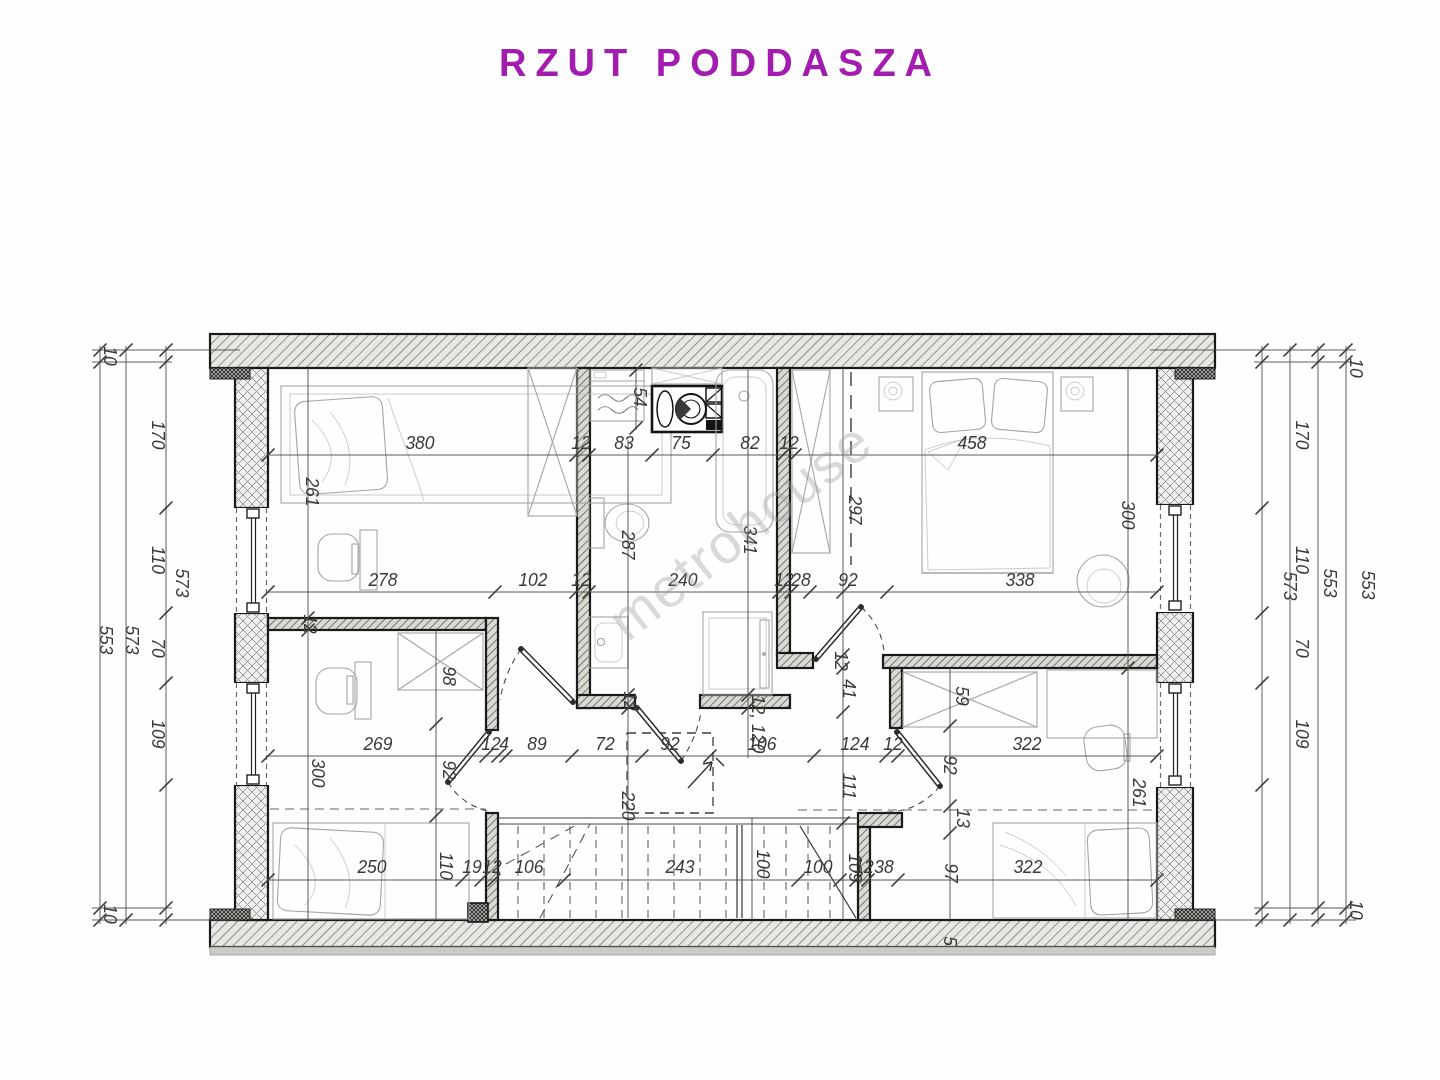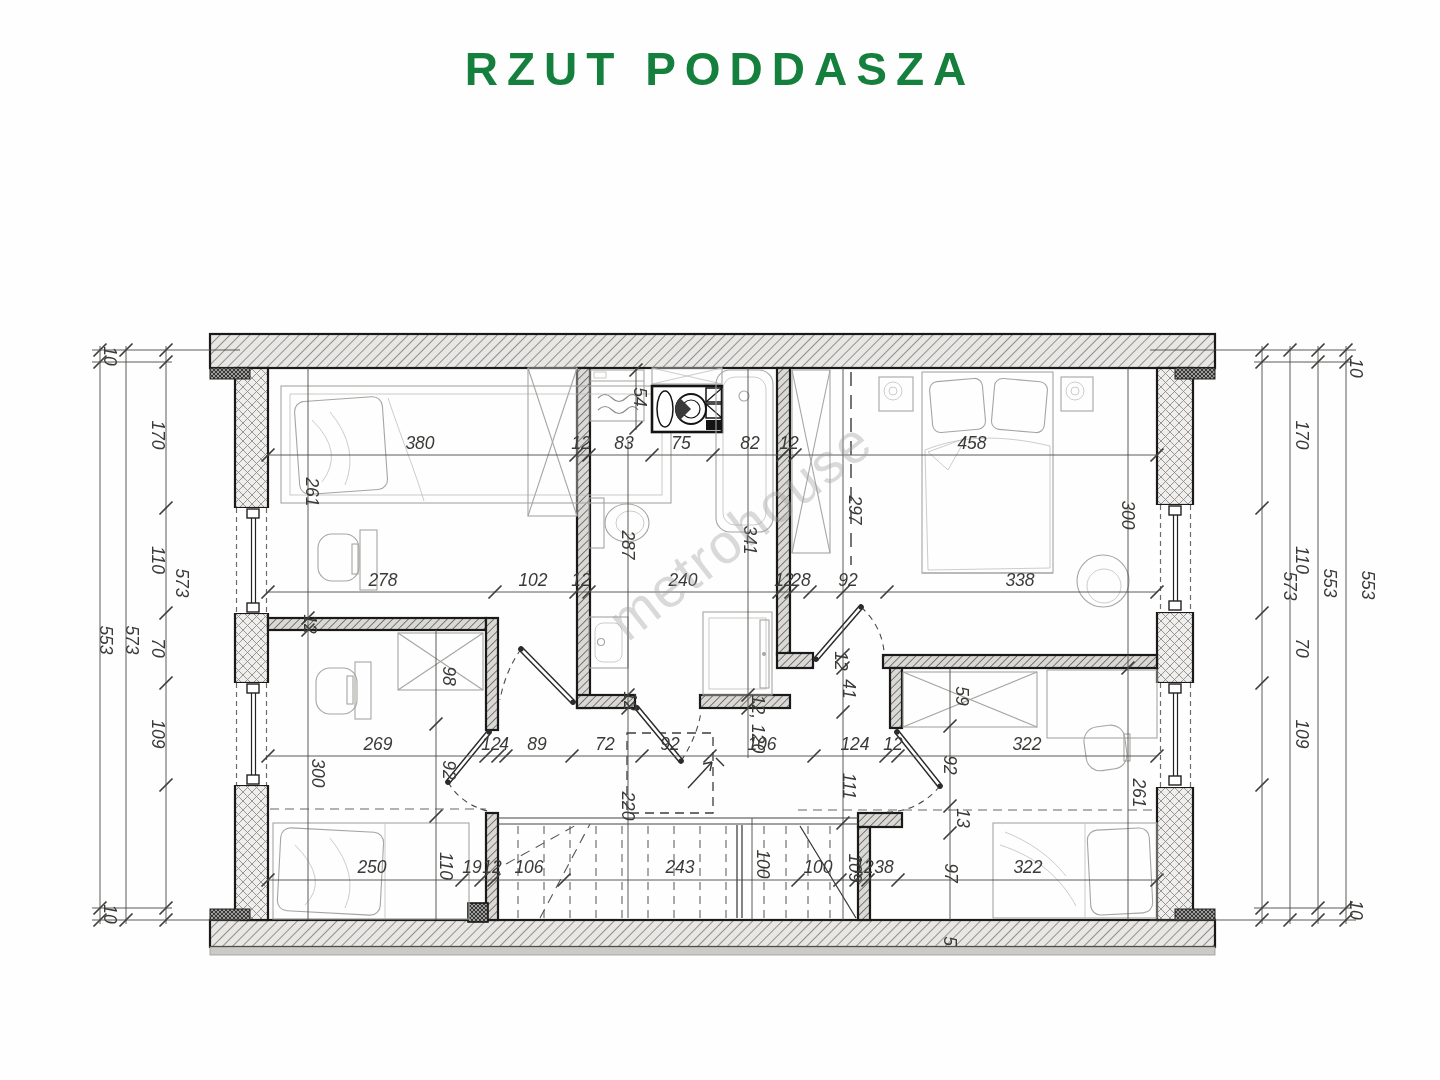--- a/index.html
+++ b/index.html
@@ -1,19 +1,19 @@
 <!DOCTYPE html>
 <html><head>
 <meta charset="utf-8">
 <style>
   html,body{margin:0;padding:0;background:#ffffff;}
   .page{position:relative;width:1440px;height:1080px;background:#fefefe;overflow:hidden;
         font-family:"Liberation Sans",sans-serif;}
   .title{position:absolute;top:42px;left:0;right:0;text-align:center;
-         font-size:46px;font-weight:700;letter-spacing:9px;color:#15803d;}
+         font-size:38px;font-weight:700;letter-spacing:9px;color:#a21caf;}
   .watermark{position:absolute;left:525px;top:498px;width:430px;text-align:center;
          font-size:56px;color:#9f9f9f;opacity:.38;letter-spacing:2px;
          transform:rotate(-38deg);pointer-events:none;}
   #plan{position:absolute;left:0;top:0;}
   #plan text{font-family:"Liberation Sans",sans-serif;font-size:17.5px;font-style:italic;fill:#3a3a38;}
   .wallstroke{stroke:#1a1a1a;stroke-width:2.2;}
   .furn{stroke:#a5a5a2;stroke-width:1.1;fill:none;}
   .furnlt{stroke:#bfbfbc;stroke-width:0.8;fill:none;}
 </style>
 </head>

